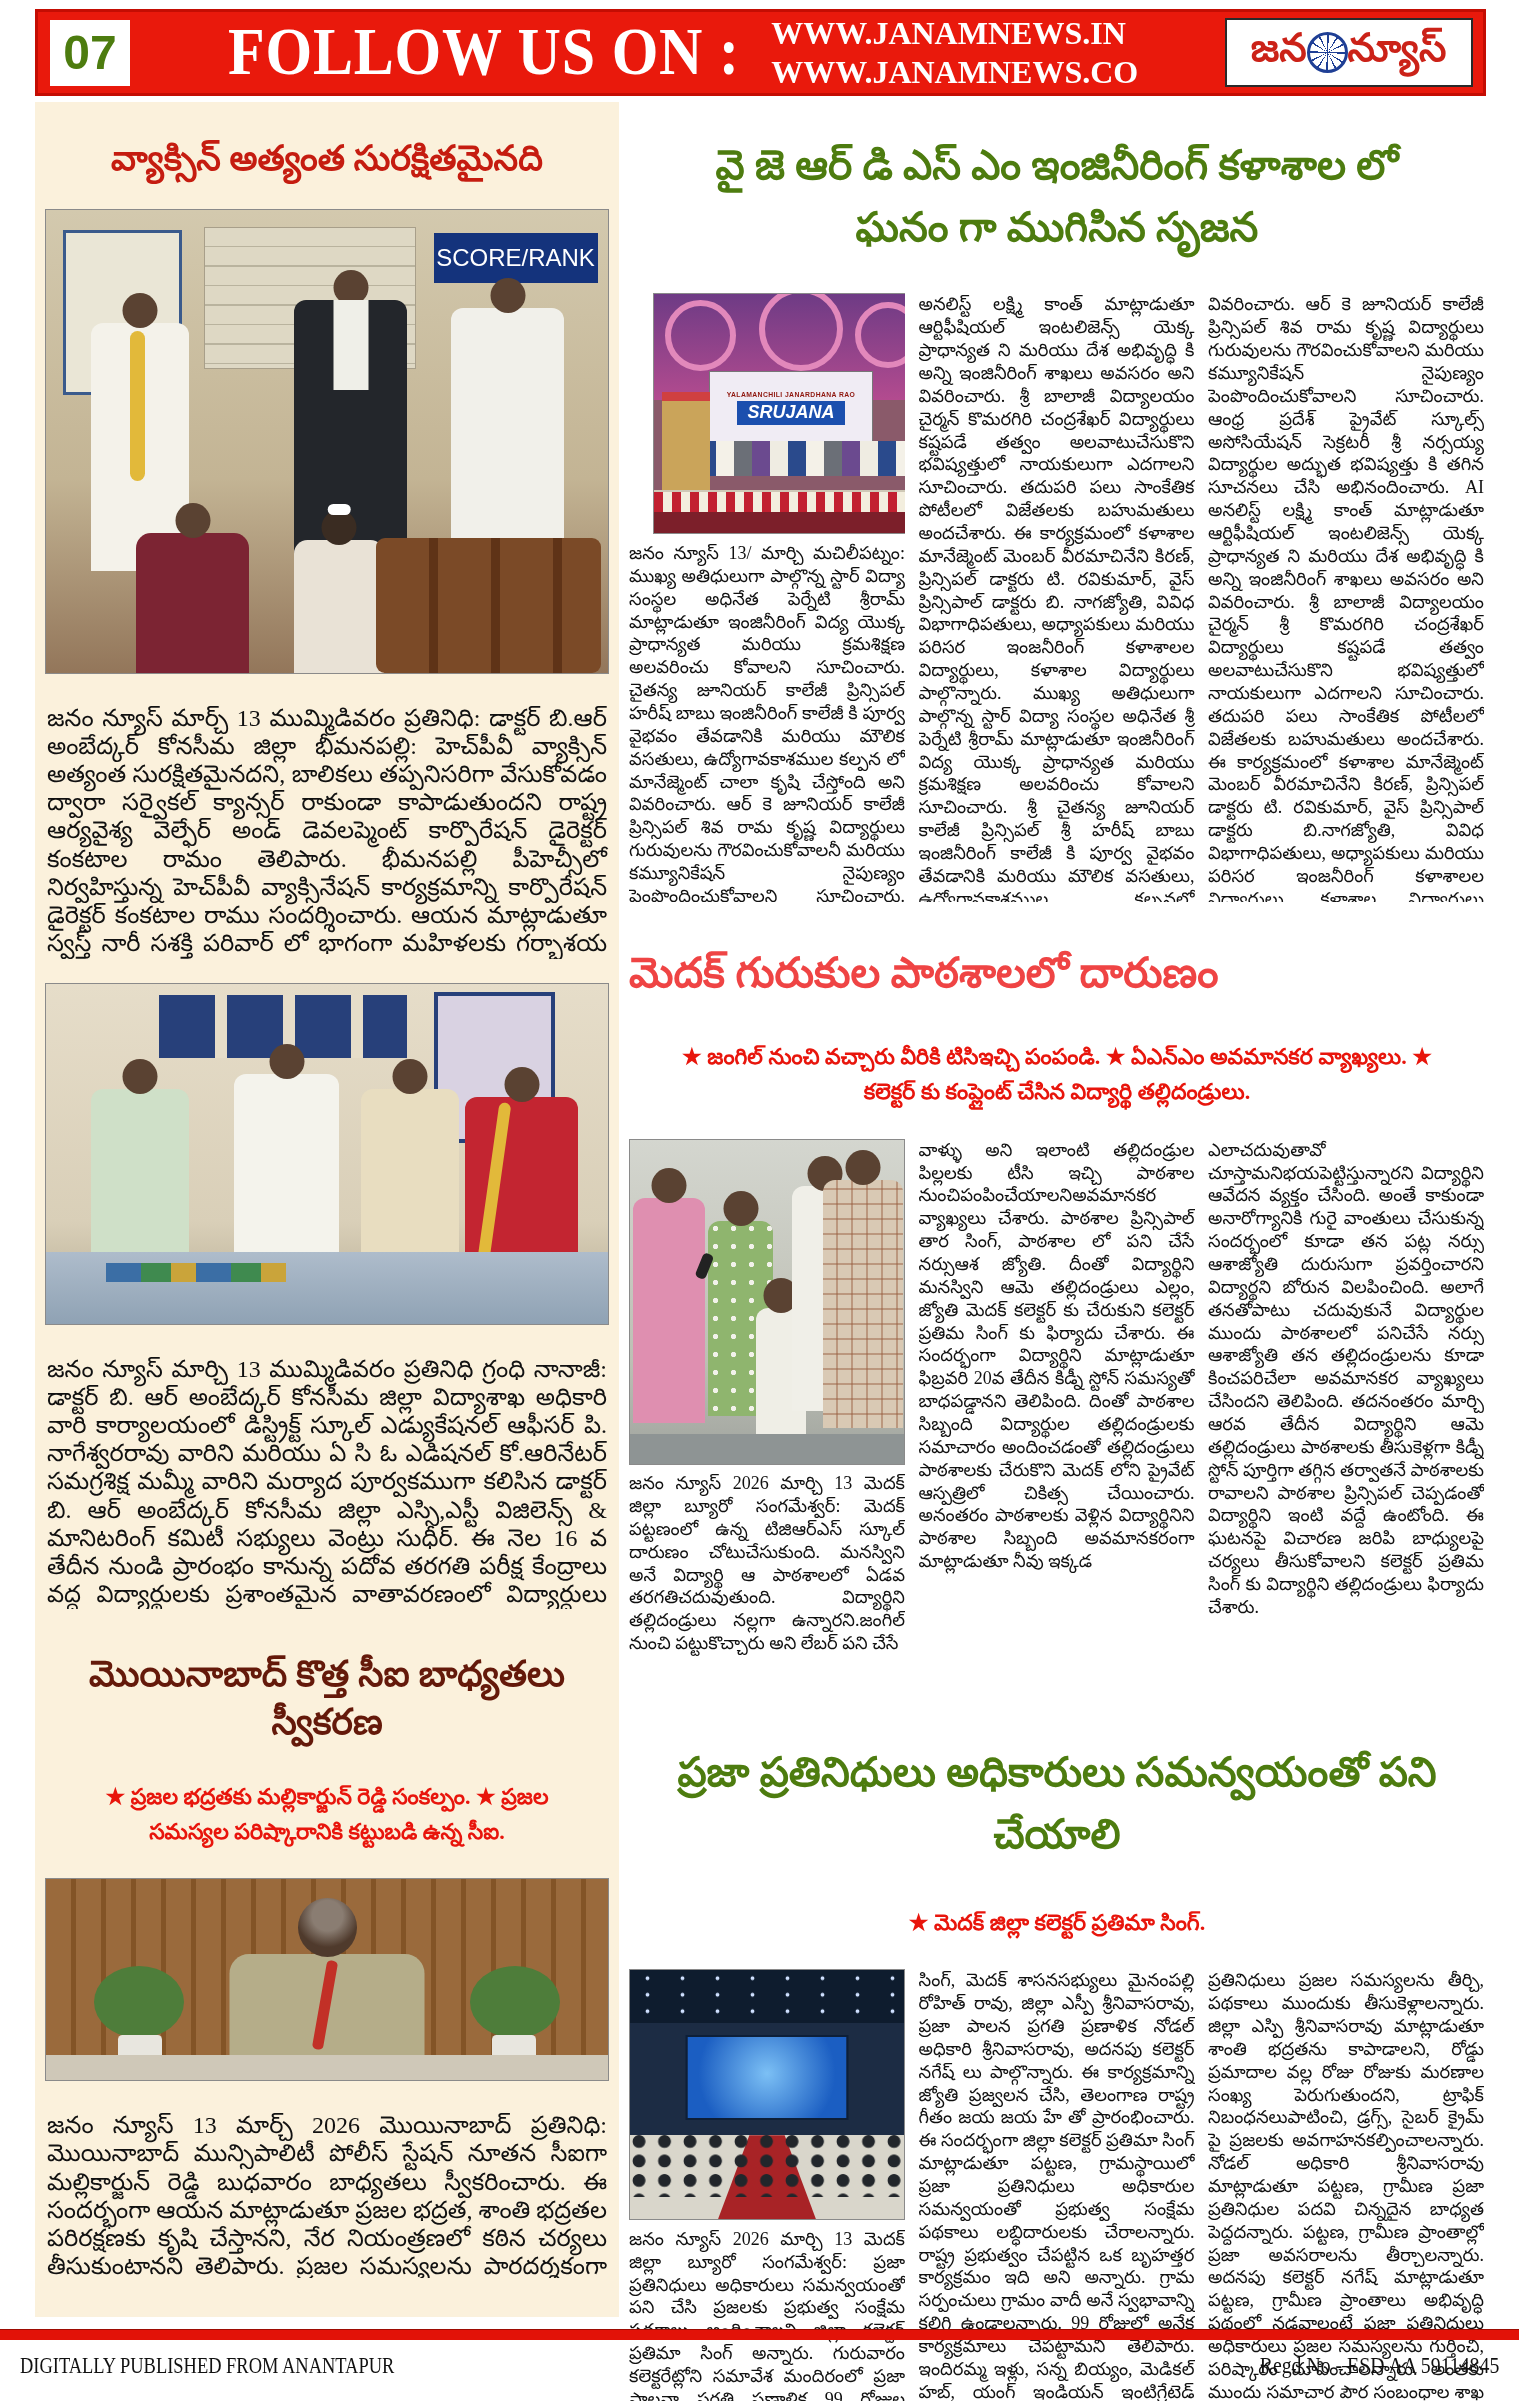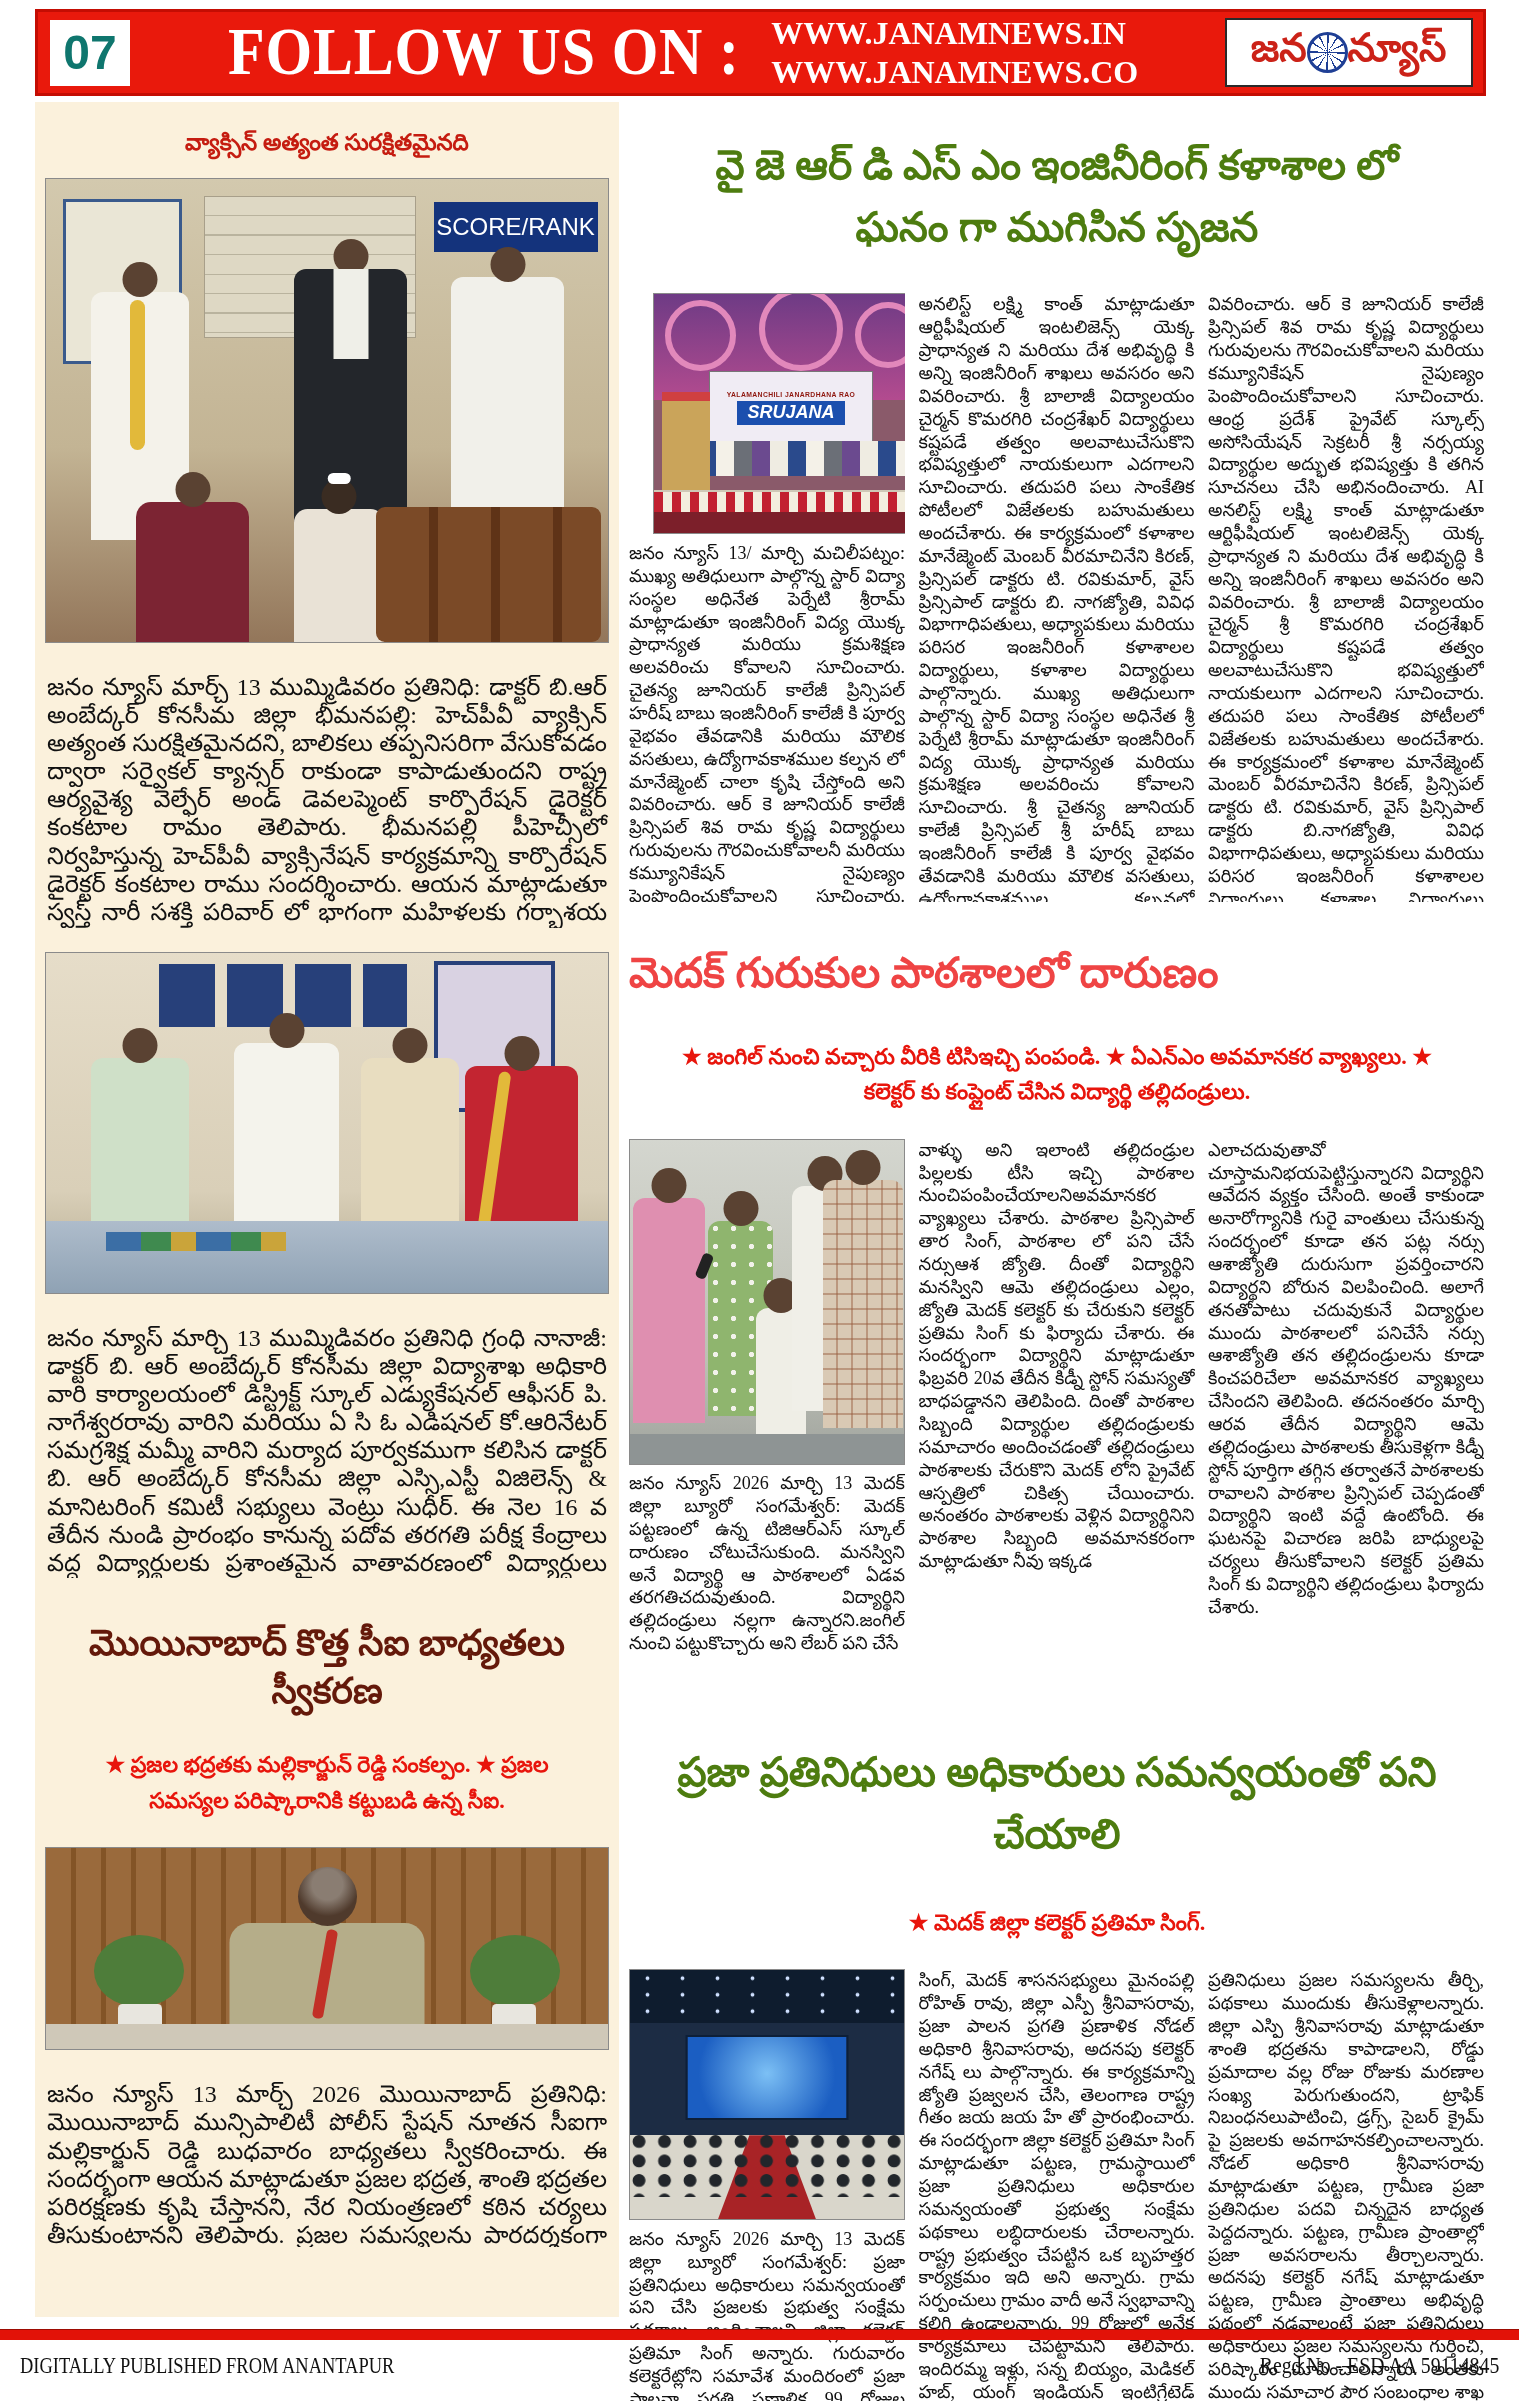--- a/index.html
+++ b/index.html
@@ -2,37 +2,37 @@
 <html style="font-size:12px"><head>
 <meta charset="utf-8">
 <style>
   html,body{margin:0;padding:0;background:#ffffff;}
   #page{position:relative;width:1520px;height:2401px;background:#ffffff;overflow:hidden;
         font-family:"Liberation Serif","DejaVu Serif",serif;color:#111;}
 
   
   .banner{position:absolute;left:35px;top:9px;width:1451px;height:87px;background:#e9190c;
           border:3px solid #c40d03;box-sizing:border-box;display:flex;align-items:center;}
-  .pagenum{margin-left:12px;width:80px;height:66px;background:#ffffff;color:#0f766e;
+  .pagenum{margin-left:12px;width:80px;height:66px;background:#ffffff;color:#4d7c0f;
            font-family:"Liberation Sans",sans-serif;font-weight:bold;font-size:48px;
            display:flex;align-items:center;justify-content:center;}
   .follow{margin-left:98px;color:#fff;font-size:60px;font-weight:600;letter-spacing:0.8px;
           transform:scaleY(1.12);white-space:nowrap;}
   .urls{margin-left:31.5px;color:#fff;font-size:32px;line-height:1.2;font-weight:600;white-space:nowrap;}
   .logo{position:absolute;right:10.5px;top:6px;width:248px;height:69px;background:#fff;
         border:2.3px solid #2a2a2a;display:flex;align-items:center;justify-content:center;box-sizing:border-box;text-align:right;}
   .logo b{color:#cb2218;font-size:39px;font-weight:bold;}
   .wheel{display:block;width:41px;height:41px;border-radius:50%;box-sizing:border-box;border:3px solid #1f3f95;
          background:repeating-conic-gradient(#1f3f95 0deg 6deg,transparent 6deg 30deg);}
 
   
   .left-col{position:absolute;left:35px;top:102px;width:584px;height:2215px;background:#fbf1dc;box-sizing:border-box;}
   .main-col{position:absolute;left:629px;top:102px;width:856px;}
 
-  .h-red{color:#c51c10;font-size:23px;font-weight:bold;text-align:center;line-height:1.25;padding:12px 7.5px 4.5px;}
+  .h-red{color:#c51c10;font-size:35px;font-weight:bold;text-align:center;line-height:1.25;padding:12px 7.5px 4.5px;}
   .h-black{color:#0a0a0a;font-size:35px;font-weight:bold;text-align:center;line-height:1.4;padding:16.5px 25.5px 6px;}
   .h-maroon{color:#64190a;font-size:36px;font-weight:bold;text-align:center;line-height:1.35;padding:16.5px 33px 3px;}
   .h-main{color:#4d7c0f;font-size:41px;font-weight:bold;text-align:center;line-height:1.5;padding:6px 0 7.5px;}
   .h-main-maroon{color:#ef4444;font-size:42px;font-weight:bold;text-align:left;line-height:1.3;padding:15px 0 6px;}
   .subhead{color:#e8150c;font-size:22px;font-weight:bold;text-align:center;line-height:1.6;padding:4.5px 30px 7.5px;}
 
   .body-txt{font-size:24px;line-height:1.17;text-align:justify;padding:6px 12px;overflow:hidden;}
   .b1{height:249px;} .b2{height:248px;} .b3{height:161px;}
 
   .row3{display:flex;gap:13.5px;overflow:hidden;}

